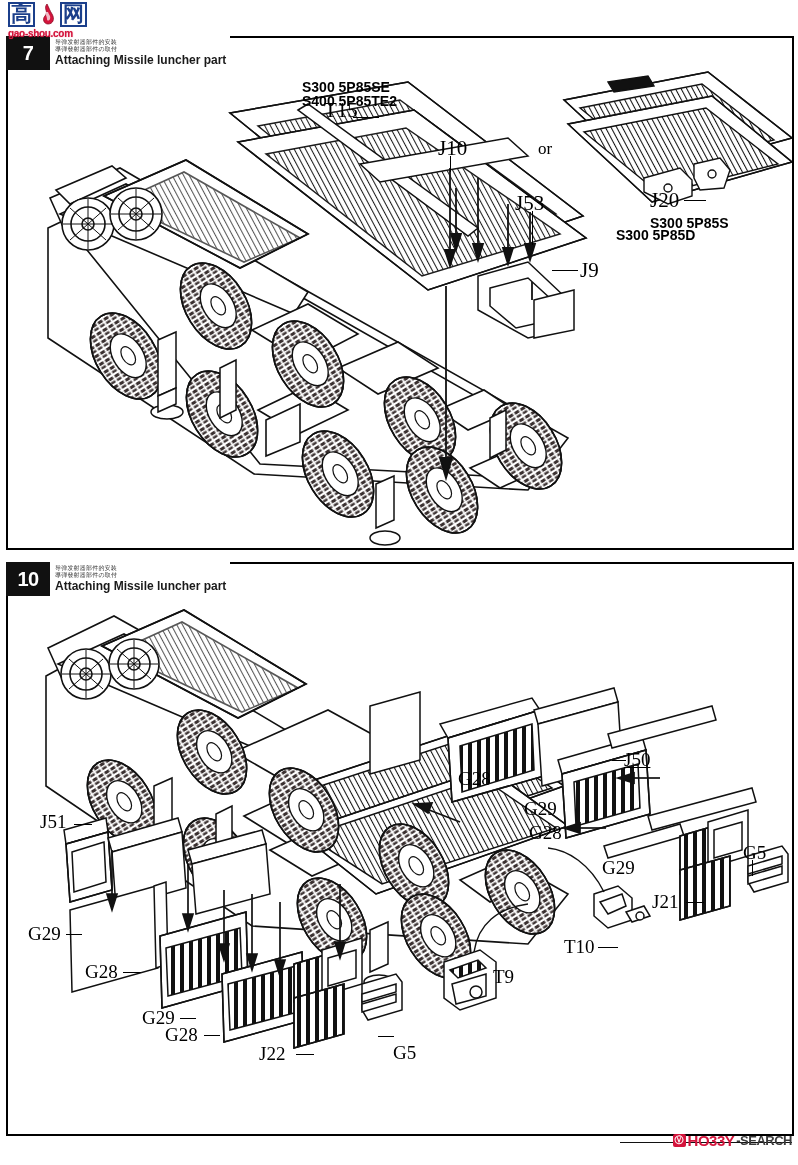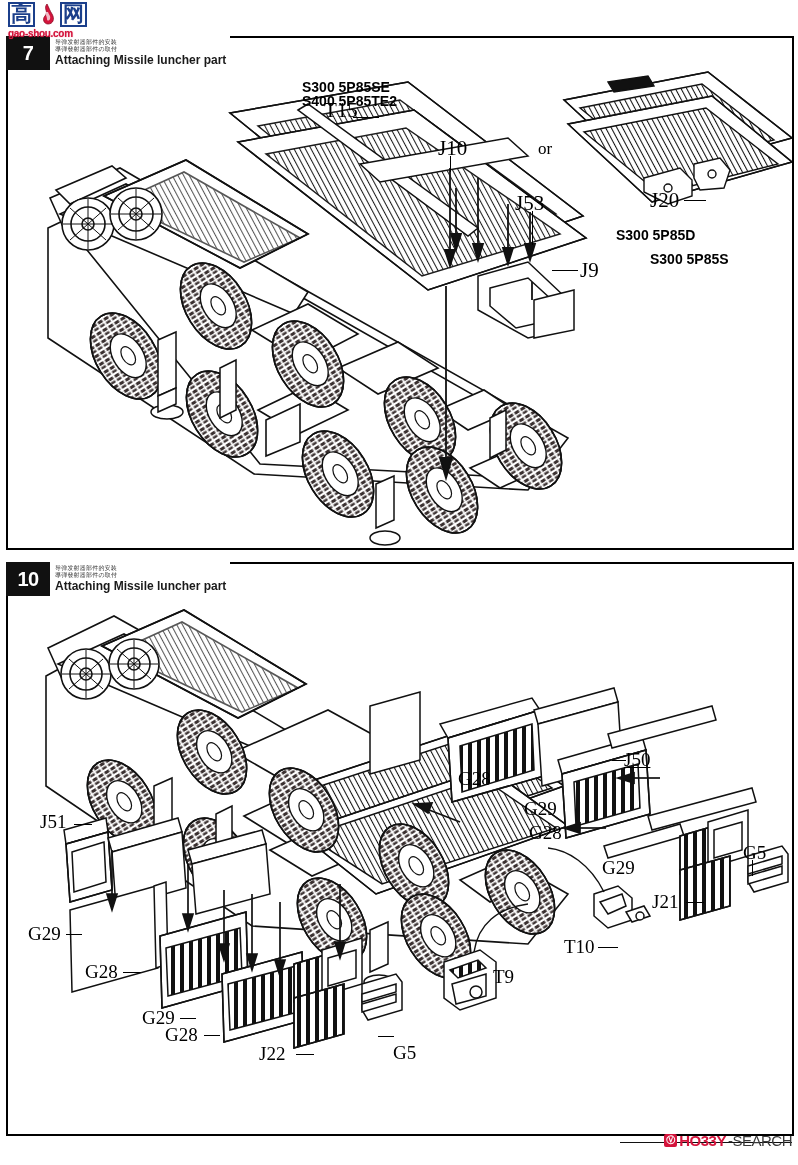--- a/index.html
+++ b/index.html
@@ -46,21 +46,21 @@
   .flame{width:19px;height:23px;position:relative;}
   #logo-top .dom{font-size:10px;font-weight:bold;color:#d4143c;letter-spacing:-0.3px;
                  margin-top:1px;text-shadow:0 0 1px rgba(212,20,60,.6);}
 
   #wm-bottom{position:absolute;right:6px;bottom:16px;display:flex;align-items:center;
              gap:2px;z-index:40;}
   .wm-mark{width:13px;height:13px;background:#d4143c;border-radius:2px;
            display:flex;align-items:center;justify-content:center;
            color:#fff;font-size:9px;font-weight:bold;}
   .wm-a{color:#d4143c;font-size:15px;font-weight:bold;letter-spacing:-0.5px;}
-  .wm-b{color:#3a3a3a;font-size:15px;font-weight:normal;letter-spacing:-0.5px;}
+  .wm-b{color:#3a3a3a;font-size:13px;font-weight:bold;letter-spacing:-0.5px;}
   .wm-line{position:absolute;right:6px;bottom:22px;width:172px;height:1px;background:#111;}
 
   
   .art{position:absolute;inset:0;z-index:10;}
 </style>
 </head>
 <body>
 
 <div class="page">
 
@@ -200,21 +200,21 @@
     </svg>
 
     <div class="lbl sm" style="left:294px;top:42px;">S300  5P85SE</div>
     <div class="lbl sm" style="left:294px;top:56px;">S400  5P85TE2</div>
     <div class="lbl big" style="left:316px;top:62px;">T15</div>
     <div class="lbl big" style="left:430px;top:100px;">J10</div>
     <div class="lbl or" style="left:530px;top:102px;">or</div>
     <div class="lbl big" style="left:507px;top:155px;text-align:center;">J53</div>
     <div class="lbl big" style="left:572px;top:222px;">J9</div>
     <div class="lbl big" style="left:642px;top:152px;">J20</div>
-    <div class="lbl sm" style="left:642px;top:178px;margin-top:36px;">S300 5P85S</div>
+    <div class="lbl sm" style="left:642px;top:178px;">S300 5P85S</div>
     <div class="lbl sm" style="left:608px;top:190px;text-align:center;">S300  5P85D</div>
 
     <div class="lead h" style="left:345px;top:79px;width:26px;"></div>
     <div class="lead v" style="left:442px;top:118px;height:16px;"></div>
     <div class="lead v" style="left:524px;top:173px;height:34px;"></div>
     <div class="lead h" style="left:544px;top:232px;width:26px;"></div>
     <div class="lead h" style="left:676px;top:162px;width:22px;"></div>
   </div>
 
   <div class="panel" id="panel-10">

